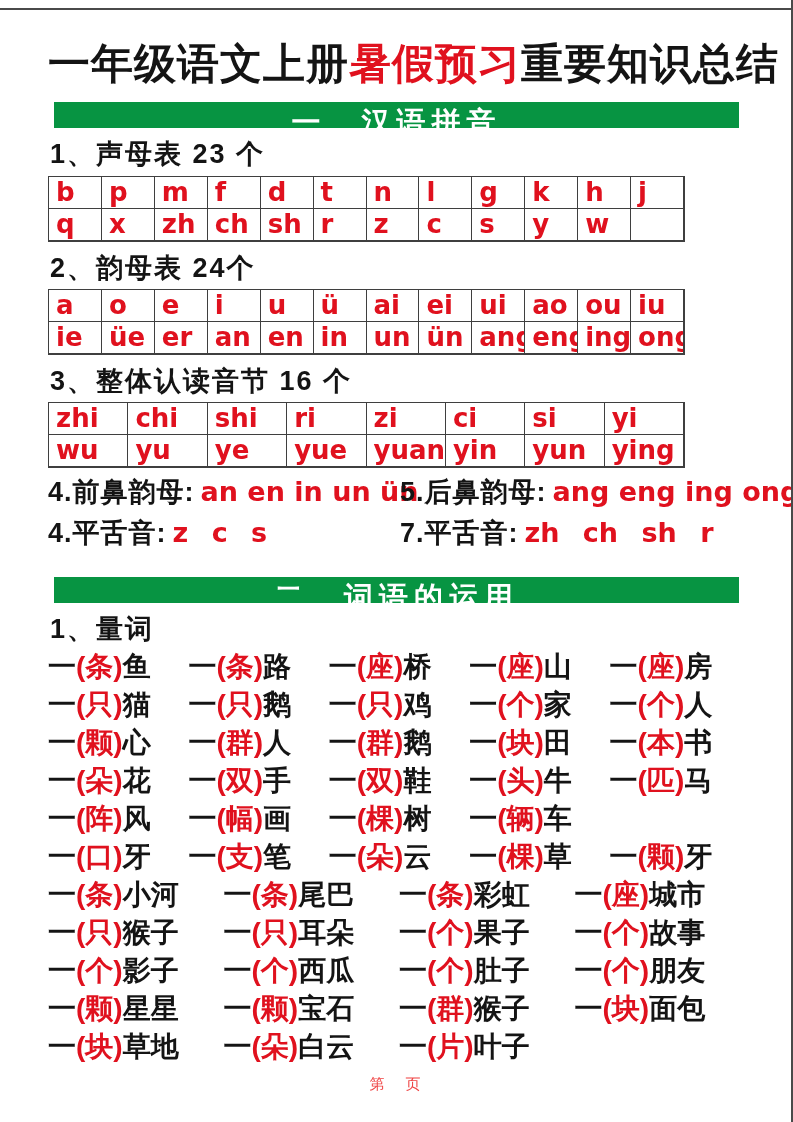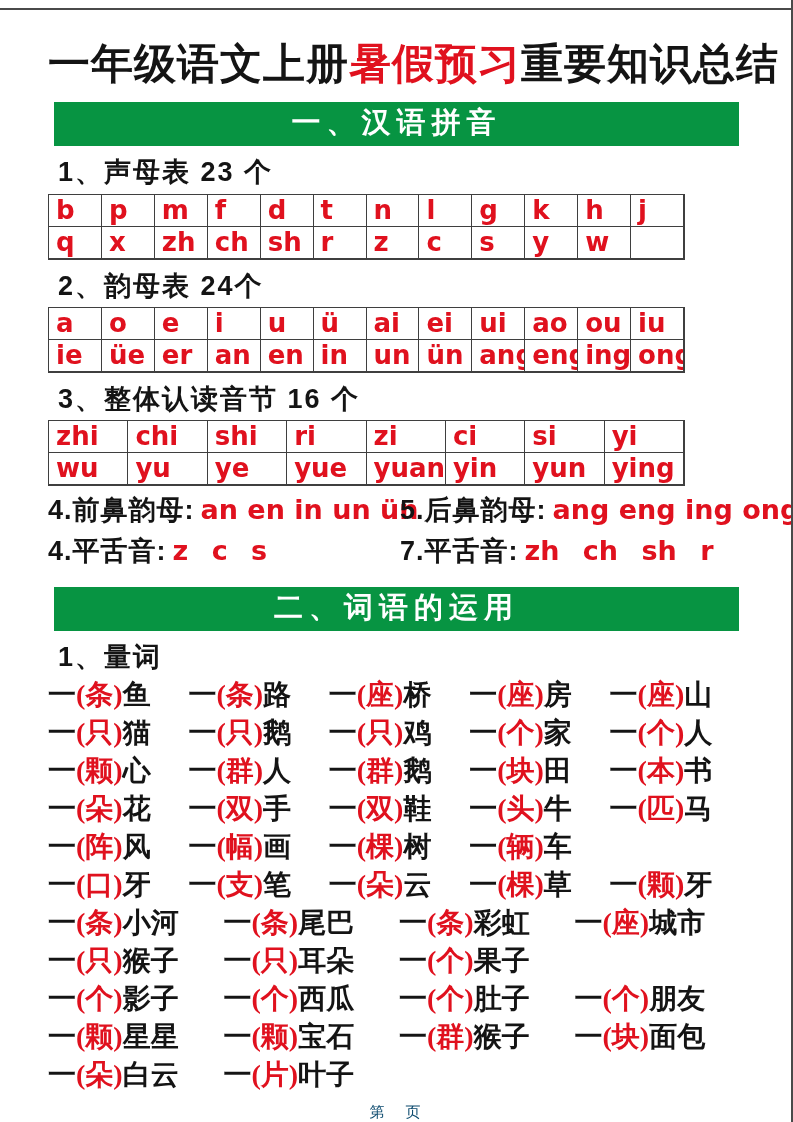--- a/index.html
+++ b/index.html
@@ -19,28 +19,28 @@
   .edge-right{position:absolute;top:0;right:0;width:2px;height:100%;background:#4a4a4a;}
 
   .title{
     text-align:center;font-size:42px;font-weight:700;letter-spacing:1px;
     margin:30px 0 14px 0;line-height:1.15;white-space:nowrap;
   }
   .title .hl{color:var(--red);margin-top:43px;}
 
   .banner{
     background:var(--green);color:var(--banner_text);
-    margin:0 6px;height:44px;line-height:41px;text-align:center;
+    margin:0 6px;height:26px;line-height:41px;text-align:center;
     font-size:29px;font-weight:700;letter-spacing:6px;
   }
-  .banner2{margin-top:20px;}
+  .banner2{margin-top:28px;}
 
   .sub-label{
     font-size:27px;font-weight:700;letter-spacing:2px;
-    margin:10px 0 5px 10px;line-height:1.2;
+    margin:10px 0 5px 2px;line-height:1.2;
   }
 
   .pinyin-table{
     display:grid;width:637px;border:1px solid var(--table_border);
     box-sizing:border-box;background:#fff;
   }
   .pt-cell{
     border-right:1px solid var(--table_border);
     border-bottom:1px solid var(--table_border);
     box-sizing:border-box;height:32px;line-height:30px;
@@ -50,29 +50,29 @@
 
   .notes-line{display:flex;margin-top:8px;line-height:1.2;}
   .note{font-size:27px;font-weight:700;letter-spacing:1px;white-space:nowrap;}
   .note-a{width:352px;flex:0 0 auto;}
   .note-val{
     color:var(--red);font-family:"DejaVu Sans",sans-serif;font-weight:600;
     letter-spacing:0;padding-left:6px;
   }
   .sp-wide .note-val{word-spacing:14px;}
 
-  .mw-section{margin-top:6px;font-family:Liberation Serif, serif;}
+  .mw-section{margin-top:6px;}
   .mw-row{display:grid;width:702px;margin-bottom:9px;}
   .mw-row.cols5{grid-template-columns:repeat(5,1fr);}
   .mw-row.cols4{grid-template-columns:repeat(4,1fr);}
   .mw-item{font-size:28px;font-weight:700;white-space:nowrap;line-height:29px;}
   .mw-red{color:var(--red);}
 
   .footer{
-    text-align:center;font-size:15px;letter-spacing:3px;color:#0c4a6e;
+    text-align:center;font-size:15px;letter-spacing:3px;color:#ef4444;
     margin-top:14px;font-weight:400;
   }
 </style>
 </head>
 <body>
 
 <div class="page">
   <div class="top-rule"></div>
   <div class="edge-right"></div>
 
@@ -167,22 +167,22 @@
 
   <div class="banner banner2">二、词语的运用</div>
 
   <div class="sub-label">1、量词</div>
 
   <div class="mw-section">
       <div class="mw-row cols5">
         <span class="mw-item"><span class="mw-num">一</span><span class="mw-red">(条)</span><span class="mw-noun">鱼</span></span>
         <span class="mw-item"><span class="mw-num">一</span><span class="mw-red">(条)</span><span class="mw-noun">路</span></span>
         <span class="mw-item"><span class="mw-num">一</span><span class="mw-red">(座)</span><span class="mw-noun">桥</span></span>
+        <span class="mw-item"><span class="mw-num">一</span><span class="mw-red">(座)</span><span class="mw-noun">山</span></span>
         <span class="mw-item"><span class="mw-num">一</span><span class="mw-red">(座)</span><span class="mw-noun">房</span></span>
-        <span class="mw-item"><span class="mw-num">一</span><span class="mw-red">(座)</span><span class="mw-noun">山</span></span>
       </div>
       <div class="mw-row cols5">
         <span class="mw-item"><span class="mw-num">一</span><span class="mw-red">(只)</span><span class="mw-noun">猫</span></span>
         <span class="mw-item"><span class="mw-num">一</span><span class="mw-red">(只)</span><span class="mw-noun">鹅</span></span>
         <span class="mw-item"><span class="mw-num">一</span><span class="mw-red">(只)</span><span class="mw-noun">鸡</span></span>
         <span class="mw-item"><span class="mw-num">一</span><span class="mw-red">(个)</span><span class="mw-noun">家</span></span>
         <span class="mw-item"><span class="mw-num">一</span><span class="mw-red">(个)</span><span class="mw-noun">人</span></span>
       </div>
       <div class="mw-row cols5">
         <span class="mw-item"><span class="mw-num">一</span><span class="mw-red">(颗)</span><span class="mw-noun">心</span></span>
@@ -214,33 +214,35 @@
       <div class="mw-row cols4">
         <span class="mw-item"><span class="mw-num">一</span><span class="mw-red">(条)</span><span class="mw-noun">小河</span></span>
         <span class="mw-item"><span class="mw-num">一</span><span class="mw-red">(条)</span><span class="mw-noun">尾巴</span></span>
         <span class="mw-item"><span class="mw-num">一</span><span class="mw-red">(条)</span><span class="mw-noun">彩虹</span></span>
         <span class="mw-item"><span class="mw-num">一</span><span class="mw-red">(座)</span><span class="mw-noun">城市</span></span>
       </div>
       <div class="mw-row cols4">
         <span class="mw-item"><span class="mw-num">一</span><span class="mw-red">(只)</span><span class="mw-noun">猴子</span></span>
         <span class="mw-item"><span class="mw-num">一</span><span class="mw-red">(只)</span><span class="mw-noun">耳朵</span></span>
         <span class="mw-item"><span class="mw-num">一</span><span class="mw-red">(个)</span><span class="mw-noun">果子</span></span>
+        <span class="mw-item"><span class="mw-num">一</span><span class="mw-red">(个)</span><span class="mw-noun">故事</span></span>
       </div>
       <div class="mw-row cols4">
         <span class="mw-item"><span class="mw-num">一</span><span class="mw-red">(个)</span><span class="mw-noun">影子</span></span>
         <span class="mw-item"><span class="mw-num">一</span><span class="mw-red">(个)</span><span class="mw-noun">西瓜</span></span>
         <span class="mw-item"><span class="mw-num">一</span><span class="mw-red">(个)</span><span class="mw-noun">肚子</span></span>
         <span class="mw-item"><span class="mw-num">一</span><span class="mw-red">(个)</span><span class="mw-noun">朋友</span></span>
       </div>
       <div class="mw-row cols4">
         <span class="mw-item"><span class="mw-num">一</span><span class="mw-red">(颗)</span><span class="mw-noun">星星</span></span>
         <span class="mw-item"><span class="mw-num">一</span><span class="mw-red">(颗)</span><span class="mw-noun">宝石</span></span>
         <span class="mw-item"><span class="mw-num">一</span><span class="mw-red">(群)</span><span class="mw-noun">猴子</span></span>
         <span class="mw-item"><span class="mw-num">一</span><span class="mw-red">(块)</span><span class="mw-noun">面包</span></span>
       </div>
       <div class="mw-row cols4">
+        <span class="mw-item"><span class="mw-num">一</span><span class="mw-red">(块)</span><span class="mw-noun">草地</span></span>
         <span class="mw-item"><span class="mw-num">一</span><span class="mw-red">(朵)</span><span class="mw-noun">白云</span></span>
         <span class="mw-item"><span class="mw-num">一</span><span class="mw-red">(片)</span><span class="mw-noun">叶子</span></span>
       </div>
     </div>
 
   <div class="footer">第　页</div>
 </div>
 
 </body></html>

